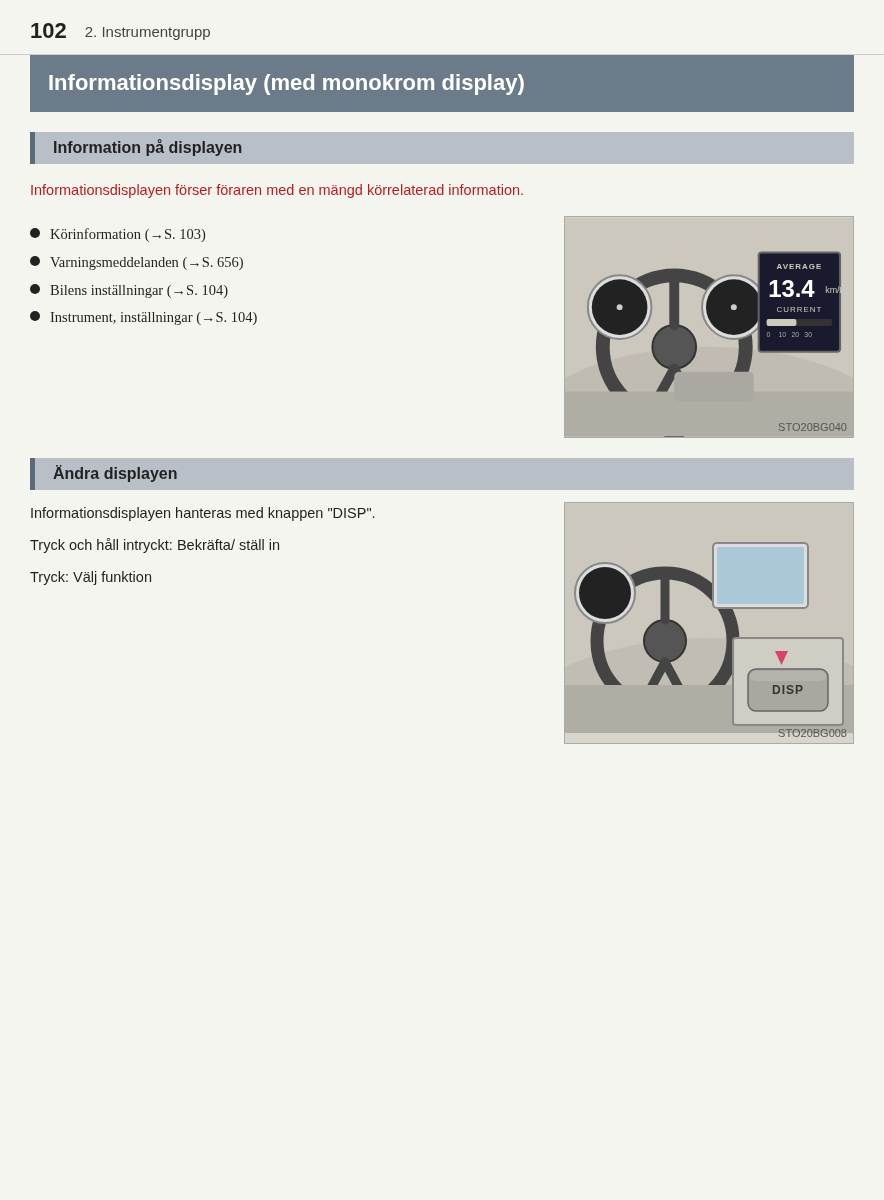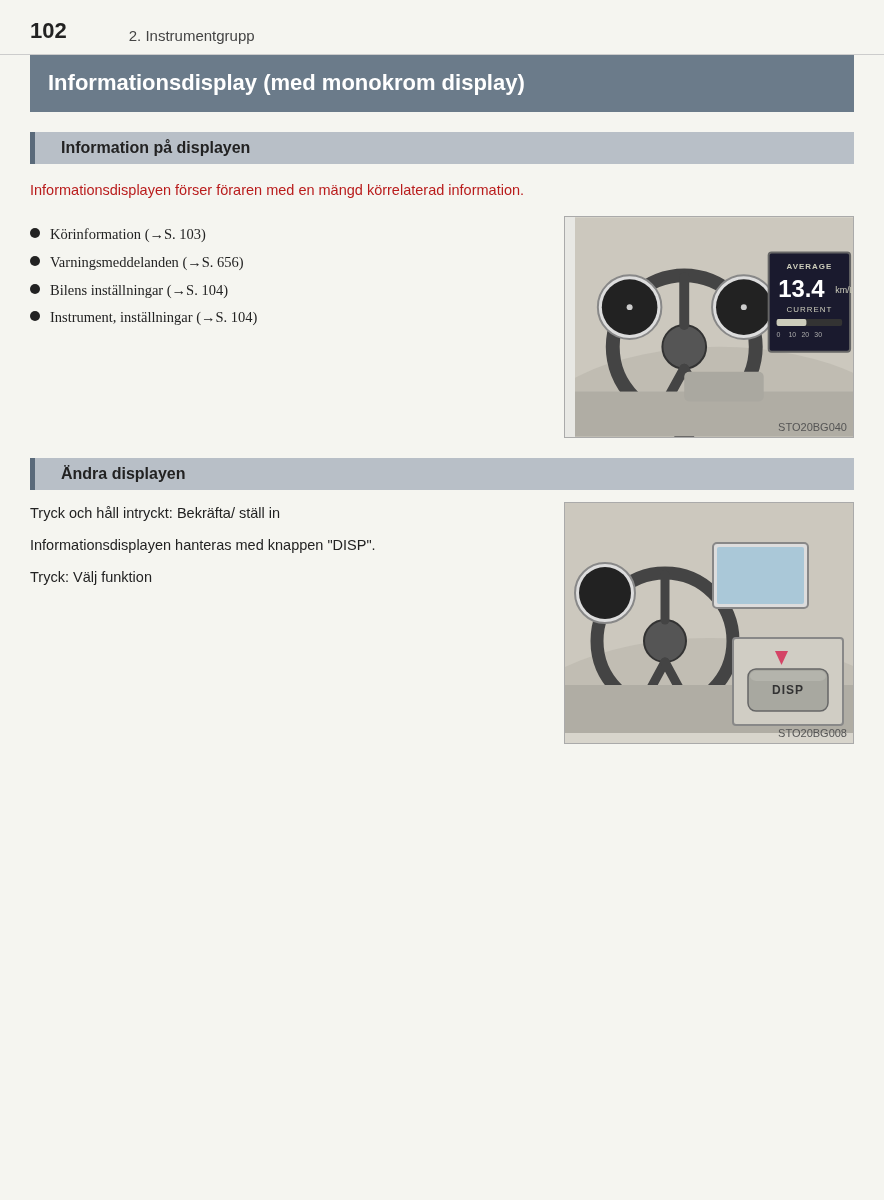--- a/index.html
+++ b/index.html
@@ -16,25 +16,24 @@
       width: 884px;
       min-height: 1200px;
       background: #f5f5f0;
       padding: 0;
       position: relative;
     }
 
     
     .page-header {
       display: flex;
-      align-items: flex-end;
+      align-items: center;
       padding: 18px 30px 10px 30px;
       border-bottom: 1px solid #ccc;
       background: #f5f5f0;
-      gap: 44px;
     }
     .page-number {
       font-size: 22px;
       font-weight: bold;
       color: #222;
       margin-right: 18px;
     }
     .chapter-title {
       font-size: 15px;
       color: #444;
@@ -55,21 +54,21 @@
       margin-bottom: 16px;
       line-height: 1.3;
     }
 
     
     .subsection-header {
       background: #b8bfc7;
       color: #222;
       font-size: 16px;
       font-weight: bold;
-      padding: 7px 26px;
+      padding: 7px 18px;
       margin-top: 20px;
       margin-bottom: 12px;
       border-left: 5px solid #5a6a7a;
     }
 
     
     .content-row {
       display: flex;
       gap: 20px;
       align-items: flex-start;
@@ -129,21 +128,20 @@
 
     
     .cluster-img {
       width: 100%;
       height: 220px;
       position: relative;
       background: #d8d5cc;
       display: flex;
       align-items: flex-end;
       justify-content: center;
-      margin-left: 10px;
     }
 
     
     .disp-img {
       width: 100%;
       height: 240px;
       position: relative;
       background: #d8d5cc;
     }
 
@@ -266,22 +264,22 @@
       </div>
     </div>
 
     <div class="subsection-header">
       <span>Ändra displayen</span>
     </div>
 
     <div class="content-row">
 
       <div class="text-col">
+        <p class="section2-text">Informationsdisplayen  hanteras med knappen "DISP".</p>
         <p class="section2-text">Tryck och håll intryckt: Bekräfta/ ställ in</p>
-        <p class="section2-text">Informationsdisplayen  hanteras med knappen "DISP".</p>
         <p class="section2-text">Tryck: Välj funktion</p>
       </div>
 
       <div class="img-col">
         <div class="img-box">
           <div class="disp-img">
             <svg width="290" height="230" viewBox="0 0 290 230">
 
               <rect width="290" height="230" fill="#ccc8be"></rect>
 

